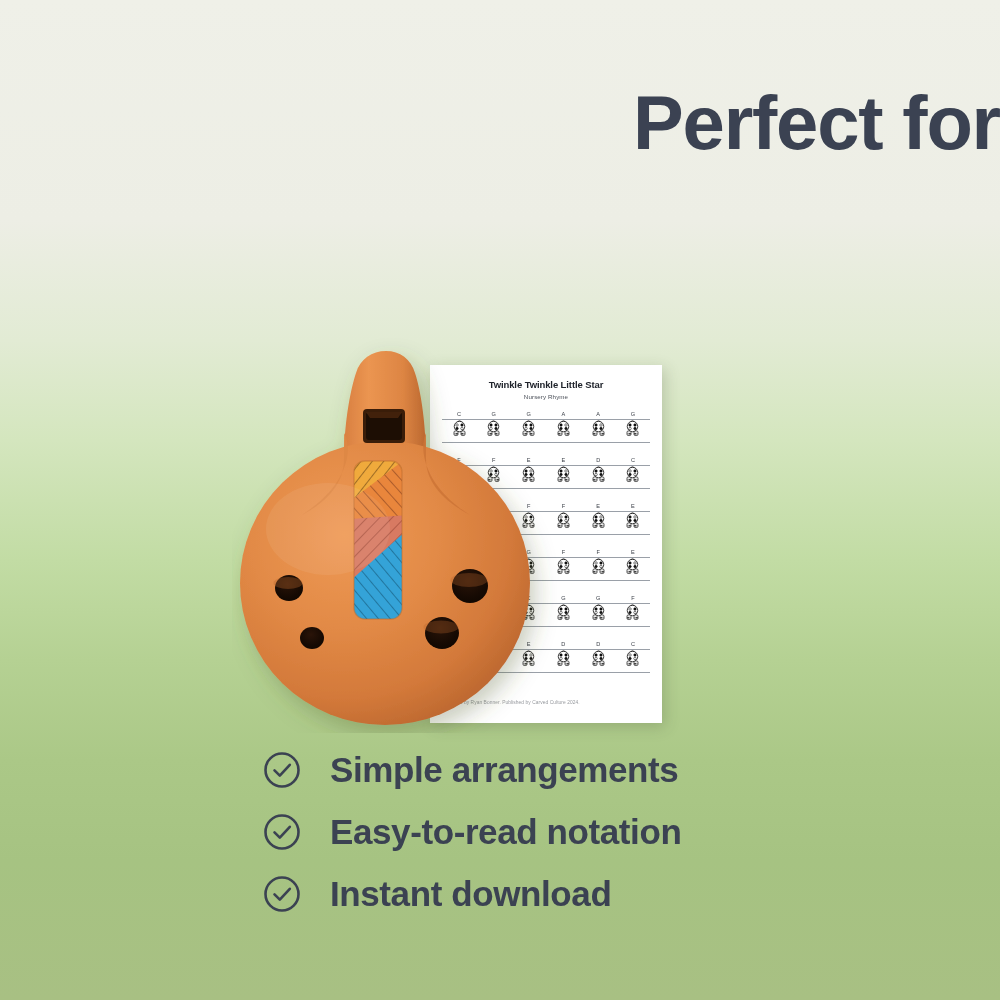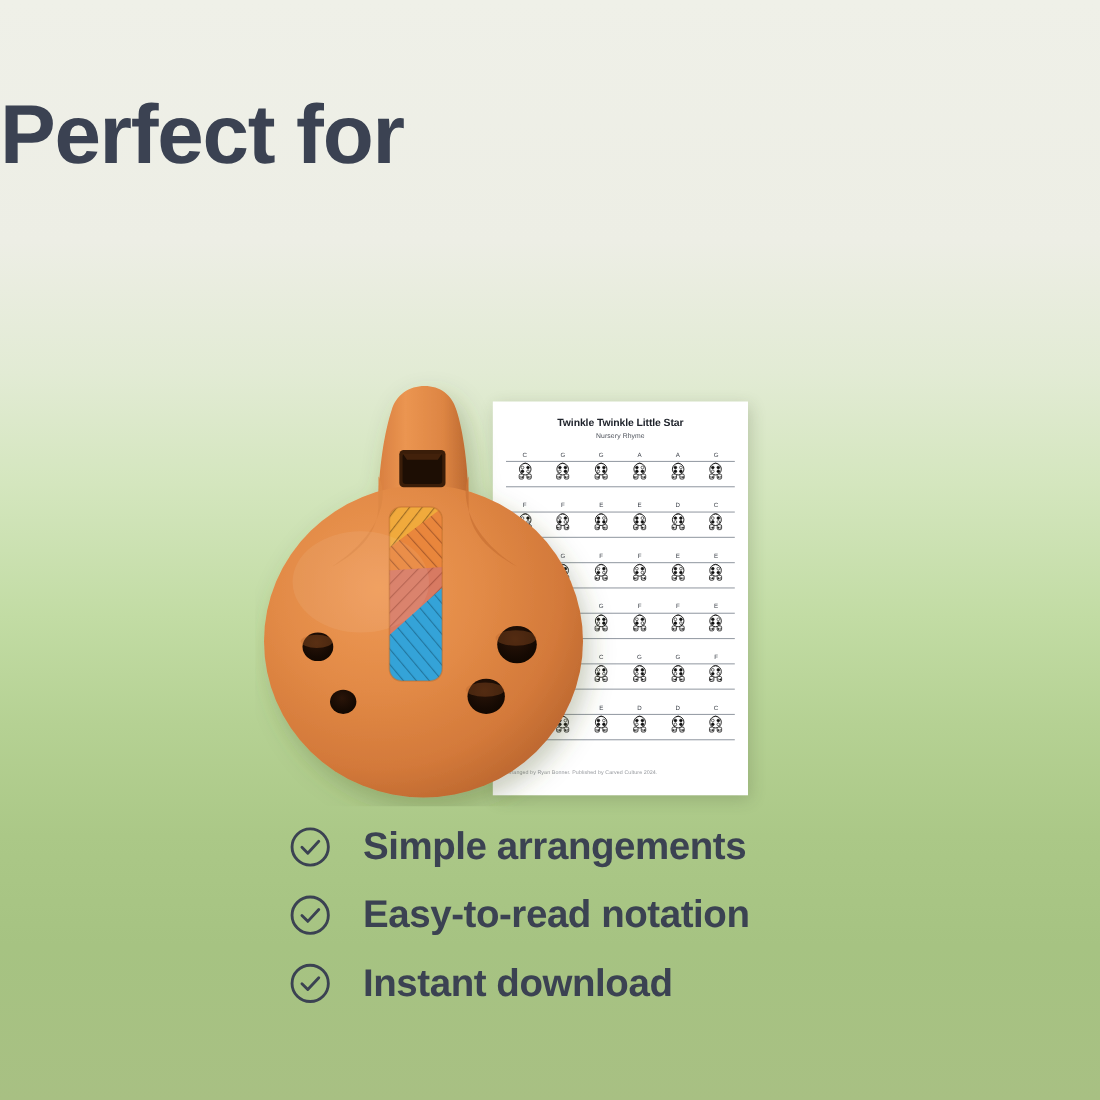--- a/index.html
+++ b/index.html
@@ -27,33 +27,33 @@
       #a8c083 100%);
     overflow: hidden;
   }
 
   
   #headline {
     position: absolute;
     top: 80px;
     left: 0;
     width: 1000px;
-    text-align: left;
+    text-align: right;
     color: #3b4252;
     font-size: 76px;
     line-height: 1.13;
     font-weight: bold;
     letter-spacing: -1.2px;
   }
   #headline .hl-line { display: block; }
 
   
   #sheet {
     position: absolute;
-    left: 448px;
+    left: 430px;
     top: 365px;
     width: 232px;
     height: 358px;
     background: #ffffff;
     box-shadow: 3px 4px 14px rgba(60,70,45,0.22);
     padding: 14px 12px 0 12px;
     z-index: 1;
   }
   #sheet-title {
     text-align: center;

